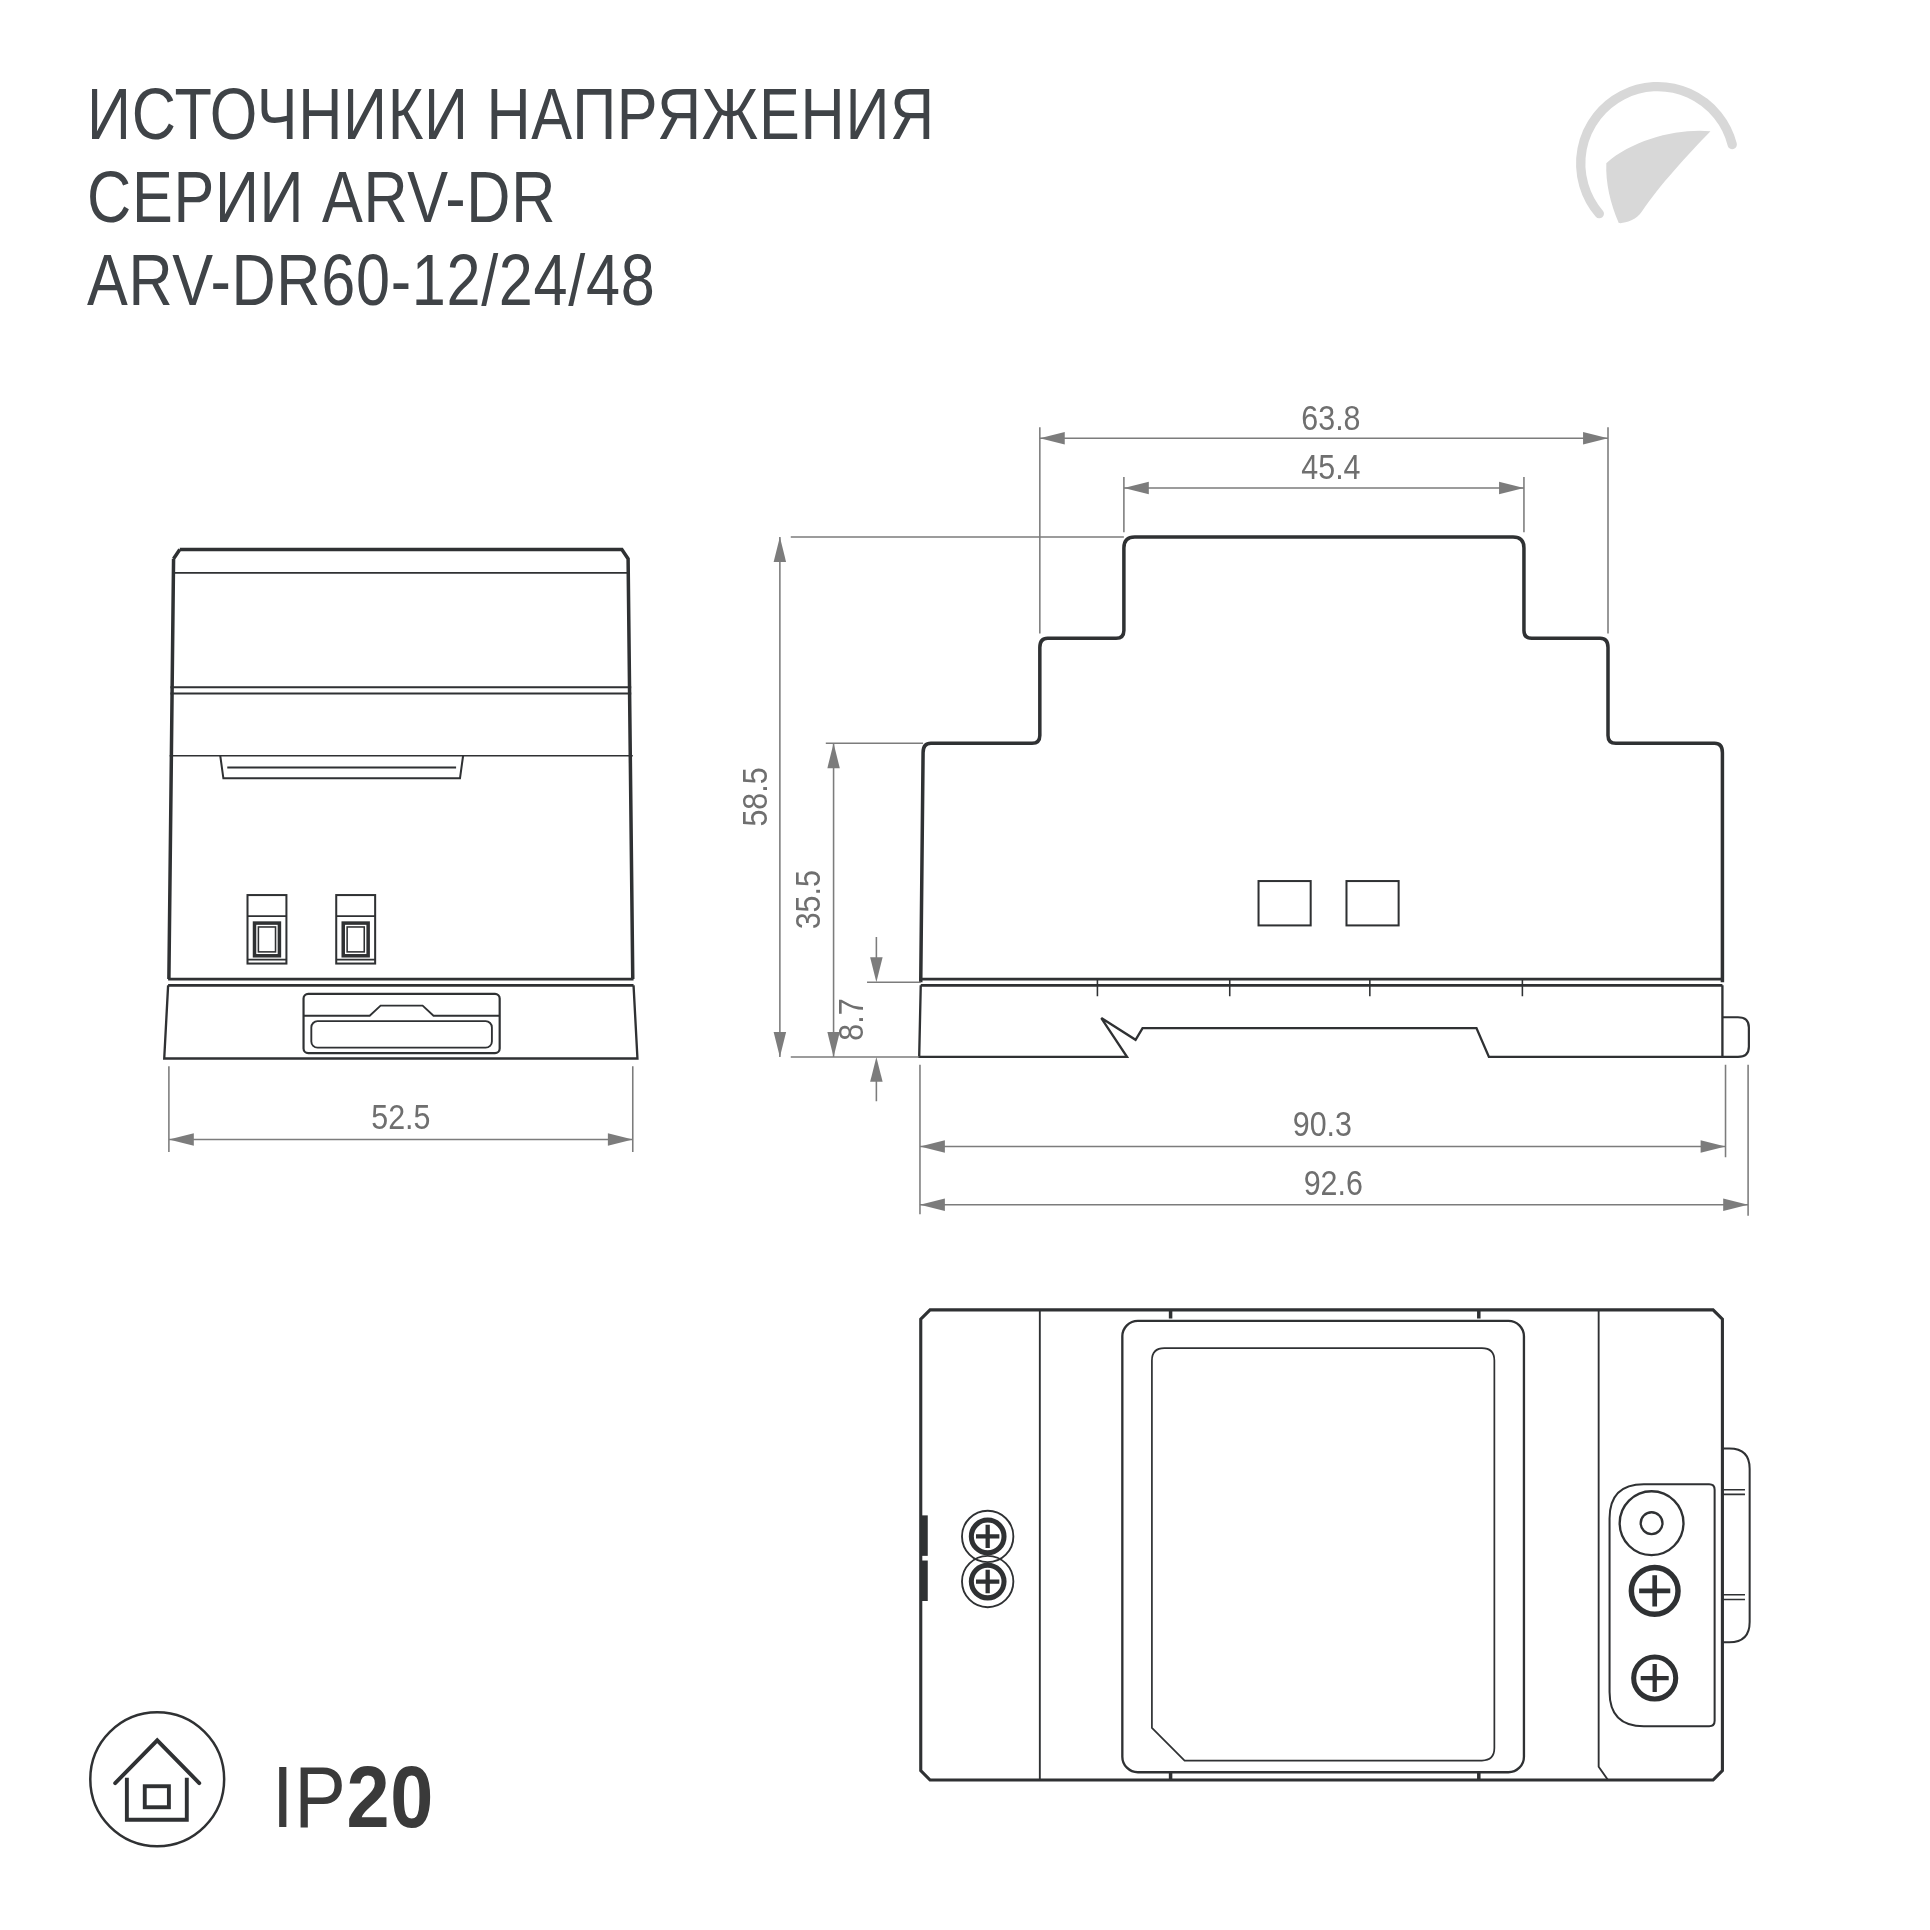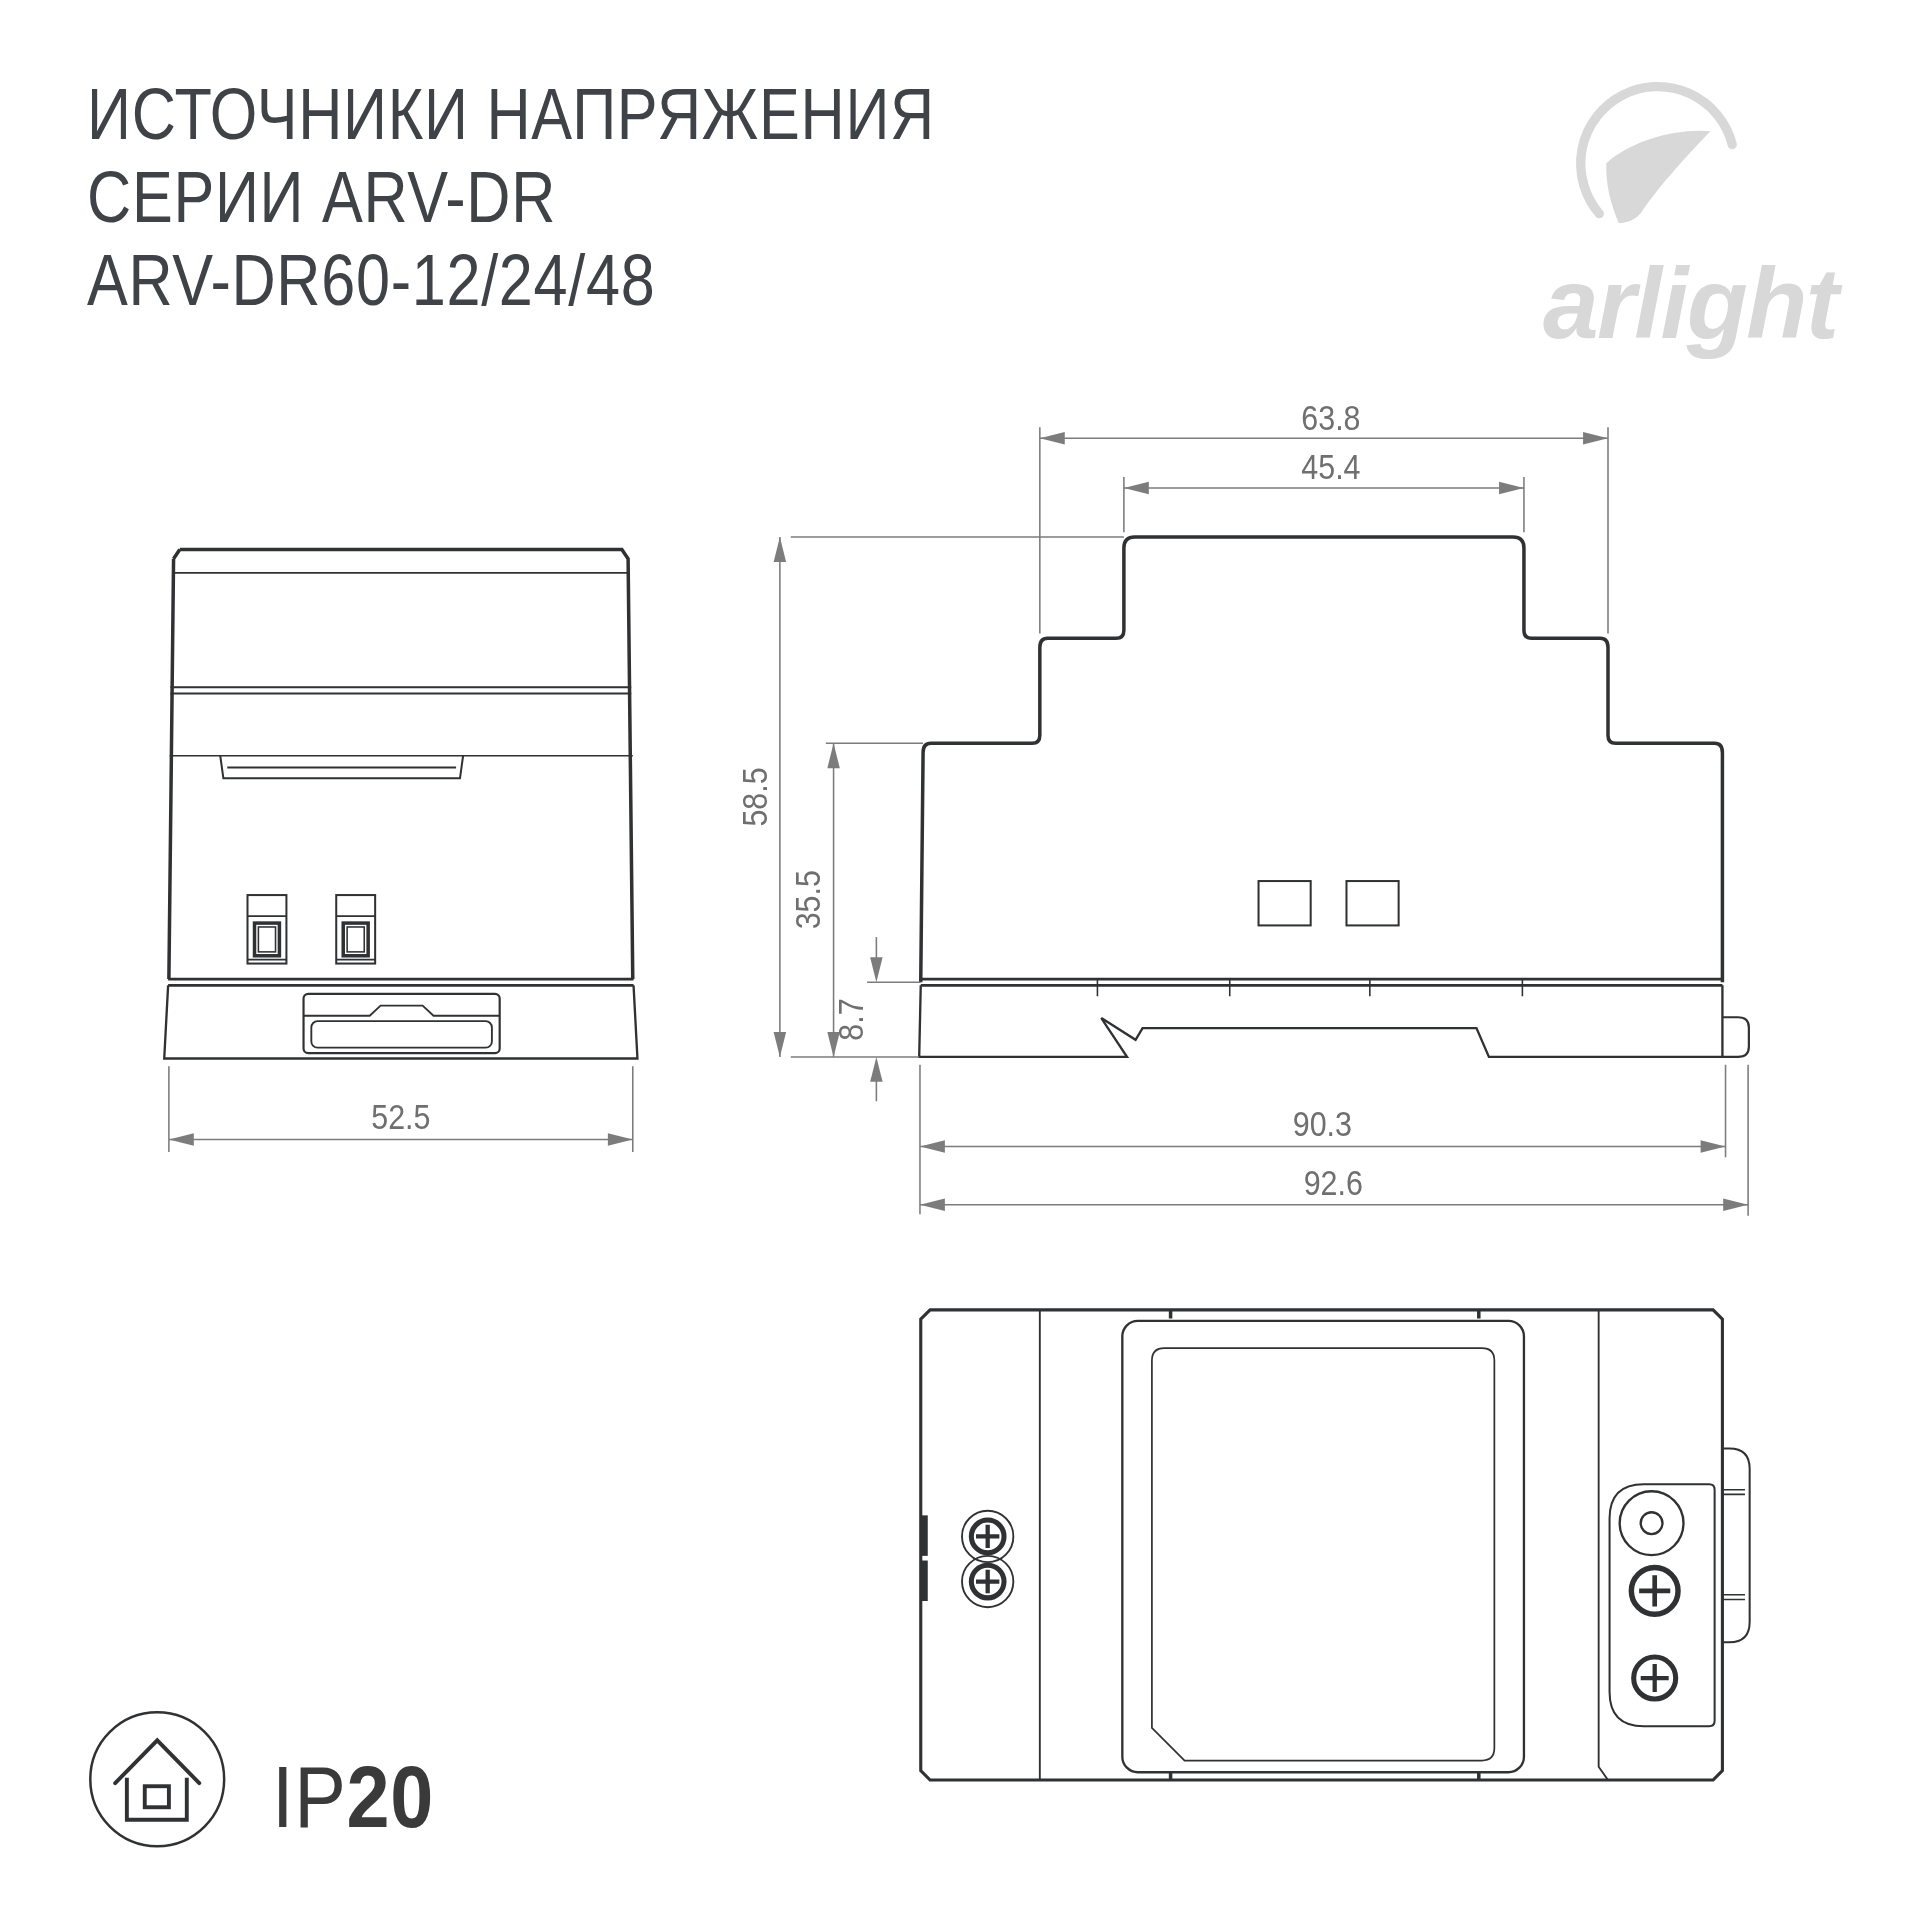--- a/index.html
+++ b/index.html
@@ -32,21 +32,20 @@
   <div class="title">
     <div>ИСТОЧНИКИ НАПРЯЖЕНИЯ</div>
     <div>СЕРИИ ARV-DR</div>
     <div>ARV-DR60-12/24/48</div>
   </div>
 
   <svg class="logo-swoosh" width="181" height="171" viewBox="0 0 232 220">
     <path d="M 207,83 A 99,99 0 1 0 36,172" stroke="#d8d8d8" stroke-width="12" fill="none" stroke-linecap="round"></path>
     <path d="M45,107 C80,76 138,62 179,66 C150,96 113,136 91,169 C83,181 68,185 61,184 C50,158 44,132 45,107 Z" fill="#d8d8d8"></path>
   </svg>
-  <div class="logo-text">arlight</div>
 
   <svg class="drawing" width="1931" height="1931" viewBox="0 0 2481 2481">
 
     <g>
       <path class="ln" stroke-width="4.5" d="M231,706 H799 L807,718 L813,1258 M223,718 L217,1258 M223,718 L231,706"></path>
       <path class="ln" stroke-width="2.2" d="M222,736 H808"></path>
       <path class="ln" stroke-width="2.6" d="M219,883 H811 M219,891 H811"></path>
       <path class="ln" stroke-width="2.2" d="M218,971 H813"></path>
       <path class="ln" stroke-width="2.6" d="M283,971 L287,1000 H591 L595,971 M292,986 H586"></path>
 

